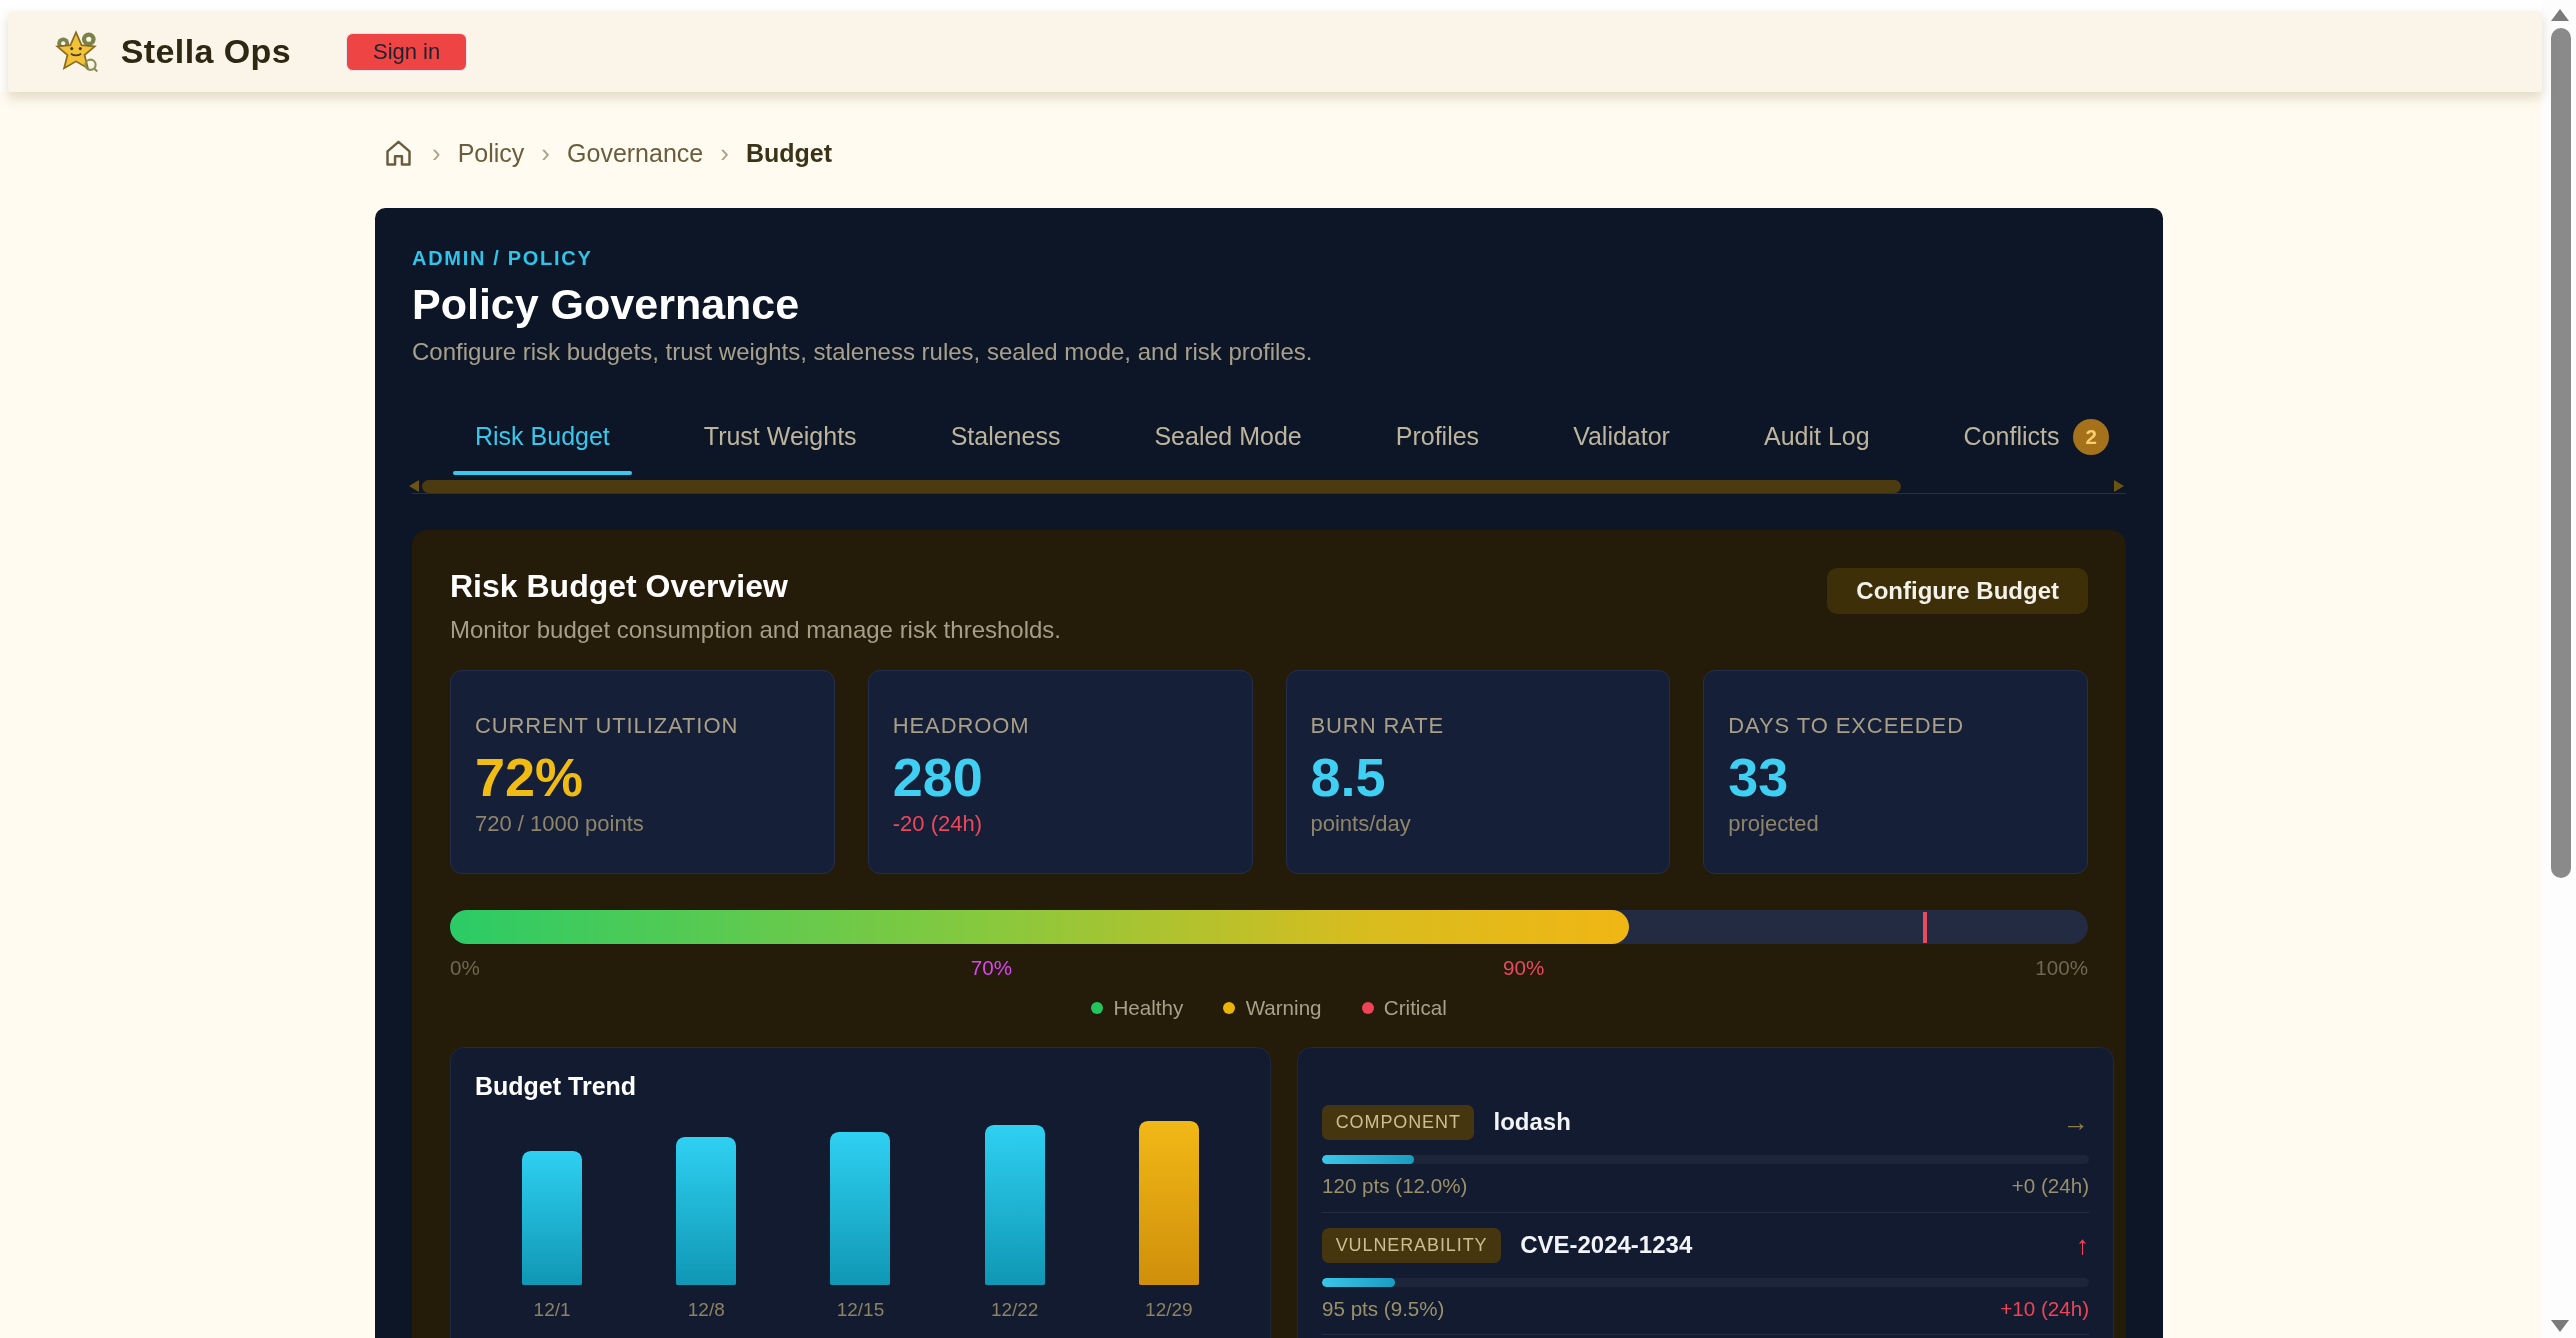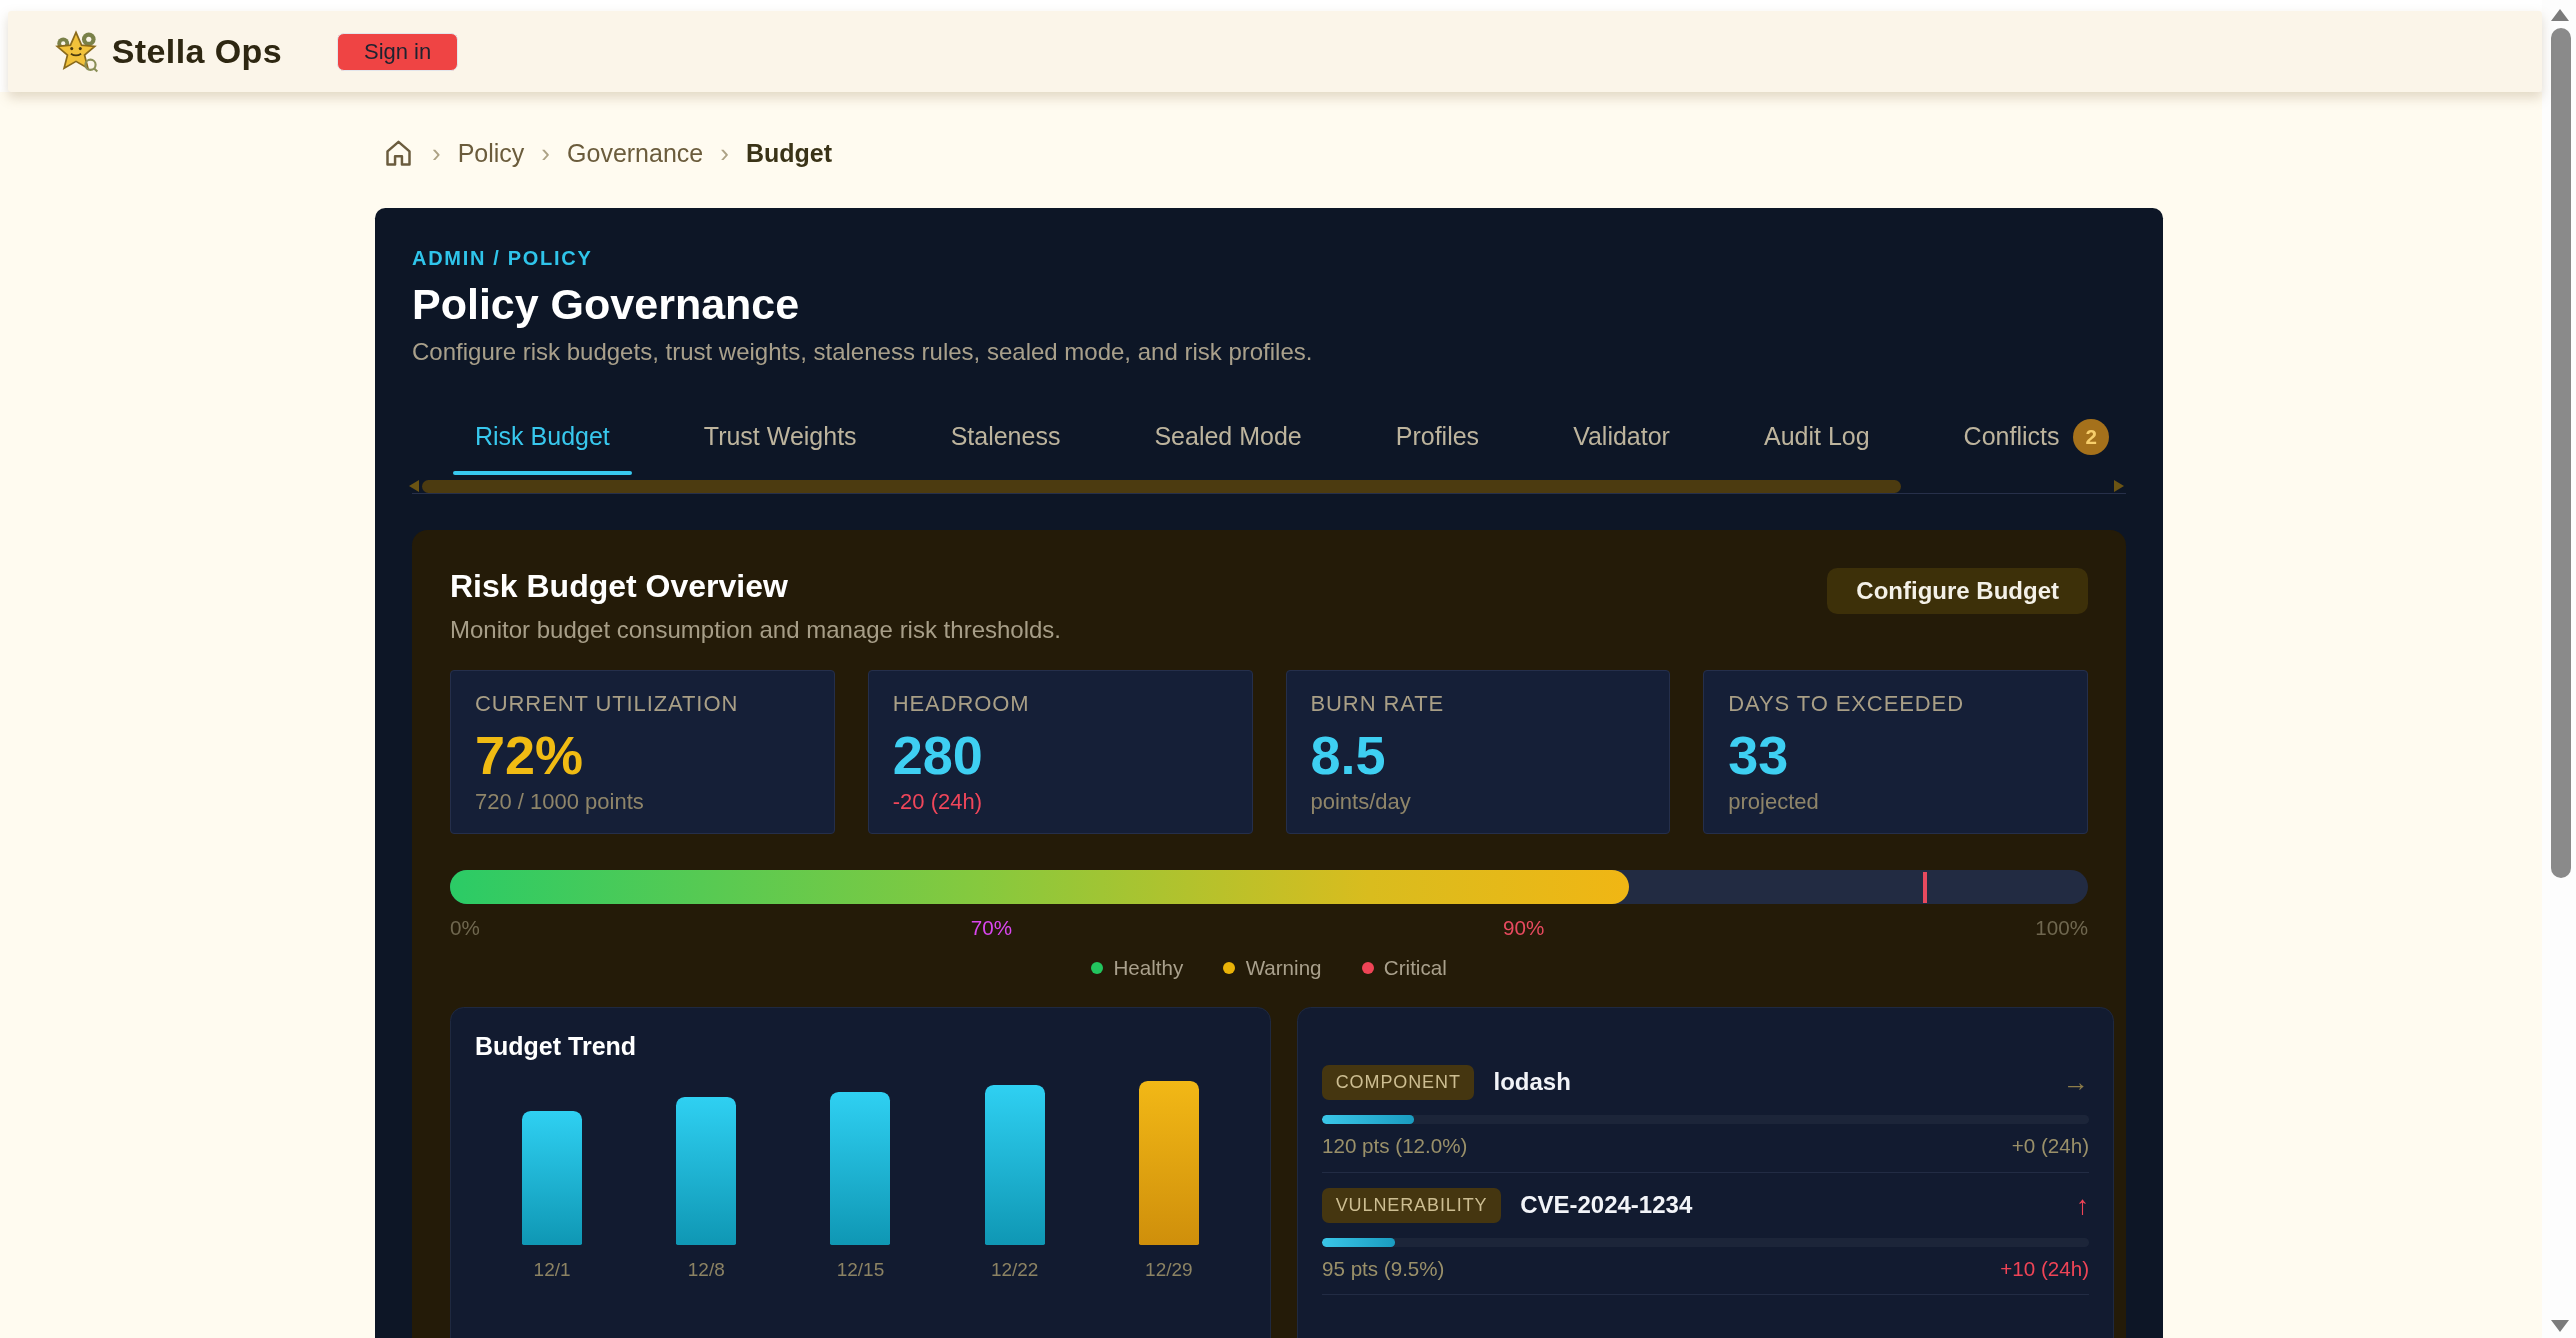--- a/index.html
+++ b/index.html
@@ -4,21 +4,21 @@
 <style>
   * { margin:0; padding:0; box-sizing:border-box; }
   html,body { background:#fff; }
   body { font-family:"Liberation Sans", sans-serif; }
   .viewport { position:relative; width:2576px; height:1339px; background:#fff; overflow:hidden; }
 
   
   .topbar { position:absolute; left:7.7px; top:11px; width:2534px; height:81px;
     background:#FBF5E9; border-radius:3.4px; display:flex; align-items:center;
     padding-left:45px; box-shadow:0 5.2px 12px rgba(150,130,90,.28); z-index:5; }
-  .brand { display:flex; align-items:center; gap:13px; }
+  .brand { display:flex; align-items:center; gap:22px; }
   .brand-name { font-size:34px; font-weight:700; color:#2E2712; letter-spacing:0.4px; }
   .signin-btn { margin-left:55px; height:38px; padding:0 26px; background:#ef4444;
     border:0.9px solid #E3E6EC; border-radius:6.9px; font-size:22px; color:#1D2330;
     font-family:"Liberation Sans",sans-serif; display:flex; align-items:center; cursor:pointer; }
 
   
   .content-bg { position:absolute; left:0; top:92px; width:2542px; height:1247px; background:#FFFBF0; }
 
   
   .breadcrumb { position:absolute; left:382px; top:137px; display:flex; align-items:center; gap:17px; }
@@ -50,21 +50,21 @@
   .overview-card { margin-top:36px; background:#241B08; border-radius:15.5px; padding:38px; height:945px; }
   .ov-head { display:flex; justify-content:space-between; align-items:flex-start; }
   .ov-title { font-size:32px; font-weight:800; color:#FFFFFF; }
   .ov-sub { margin-top:11px; font-size:24px; color:#A79E88; }
   .ov-btn { height:46px; padding:0 29px; background:#3D3009; border:none; border-radius:10.3px;
     color:#F4F1E8; font-size:24px; font-weight:700; font-family:"Liberation Sans",sans-serif;
     display:flex; align-items:center; cursor:pointer; }
 
   
   .stats { display:grid; grid-template-columns:repeat(4,1fr); gap:33px; margin-top:26px; }
-  .stat-card { background:#151F37; border:0.9px solid #252F4B; border-radius:4px; padding:20px 24px; height:164px; }
+  .stat-card { background:#151F37; border:0.9px solid #252F4B; border-radius:12px; padding:42px 24px; height:204px; }
   .stat-label { font-size:22px; color:#A99F86; letter-spacing:0.9px; }
   .stat-value { margin-top:8.6px; font-size:54px; font-weight:800; line-height:58px; }
   .stat-sub { margin-top:5.2px; font-size:22px; }
 
   
   .gauge { position:relative; margin-top:36px; height:34px; background:#222B42; border-radius:17px; }
   .gauge-fill { position:absolute; left:0; top:0; bottom:0; border-radius:17px;
     background:linear-gradient(90deg,#2BCB66 0%,#86C93E 45%,#D9BC1E 78%,#F0B614 100%); }
   .gauge-marker { position:absolute; top:1.7px; bottom:1.7px; width:4.3px; background:#E84A5F; }
   .gauge-labels { display:flex; justify-content:space-between; margin-top:12px; font-size:20.6px; }

